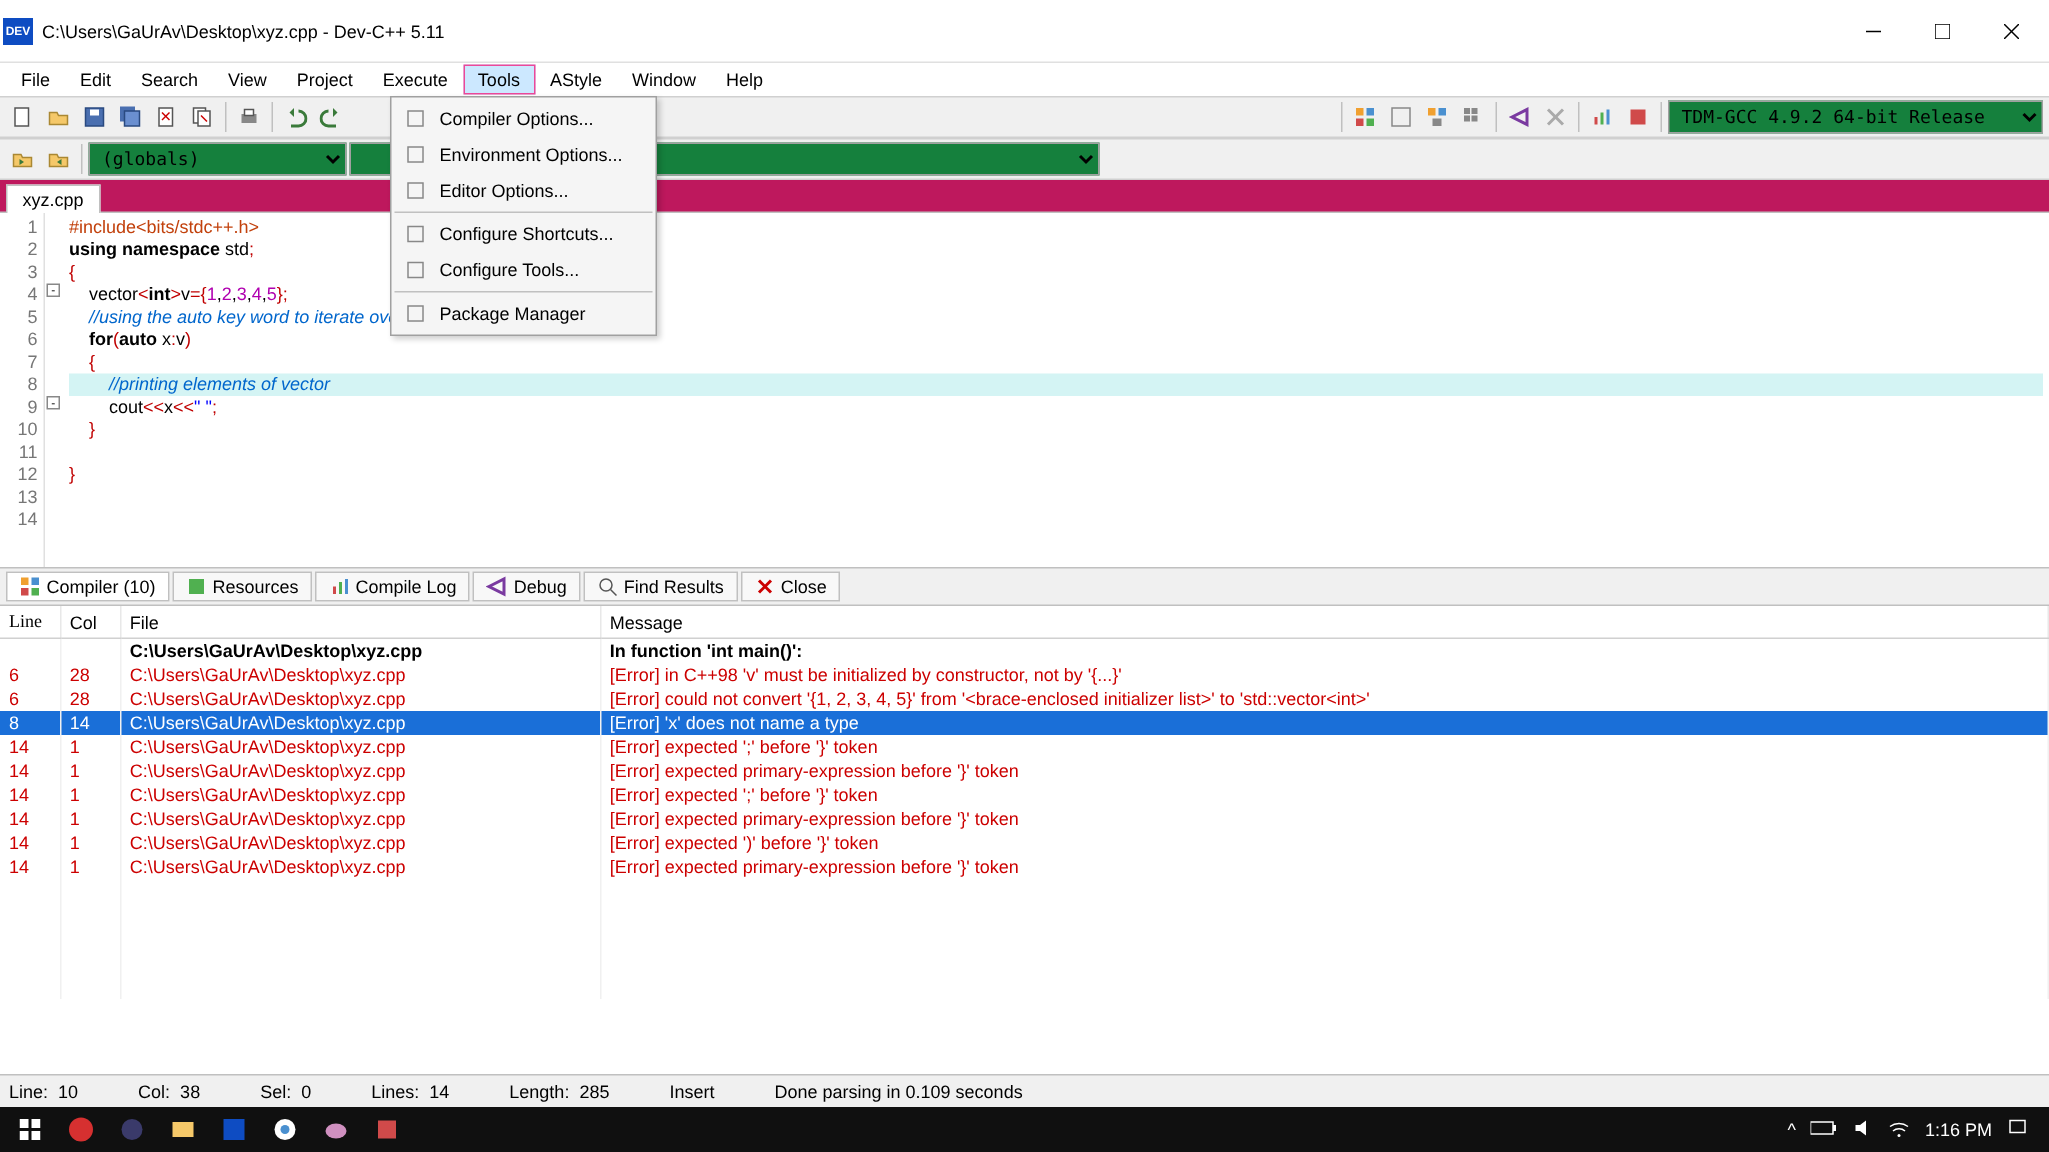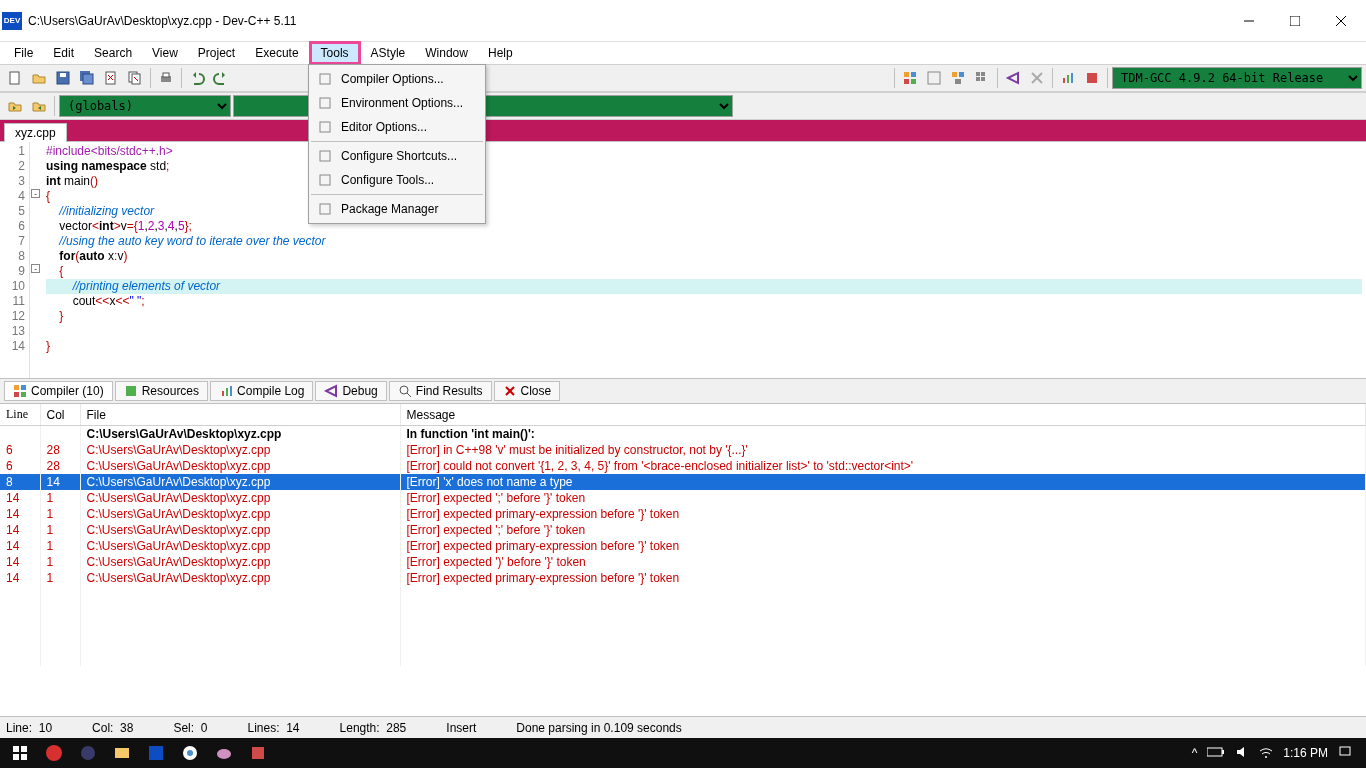--- a/index.html
+++ b/index.html
@@ -6,45 +6,45 @@
 body { background: #fff; width: 1366px; height: 768px; overflow: hidden; display: flex; flex-direction: column; }
 
 .titlebar { height: 42px; background: #fff; display: flex; align-items: center; padding: 0 2px; border-bottom: 1px solid #e0e0e0; }
 .titlebar .app-icon { width: 20px; height: 18px; background: #0e4cc2; color: #fff; display: flex; align-items: center; justify-content: center; font-size: 8px; font-weight: bold; margin-right: 6px; }
 .titlebar .title { flex: 1; }
 .titlebar .winbtn { width: 46px; height: 30px; display: flex; align-items: center; justify-content: center; }
 .titlebar .winbtn svg { width: 10px; height: 10px; }
 
 .menubar { height: 22px; background: #fff; display: flex; align-items: center; padding: 0 4px; position: relative; }
 .menubar .item { padding: 3px 10px; }
-.menubar .item.open { background: #cce8ff; border: 3px solid #ec4899; padding: 2px 9px; }
+.menubar .item.open { background: #cce8ff; border: 1px solid #ec4899; padding: 2px 9px; }
 
 .toolstrip { background: #f0f0f0; border-top: 1px solid #d0d0d0; border-bottom: 1px solid #d0d0d0; padding: 2px 4px; display: flex; align-items: center; gap: 2px; }
 .toolstrip .btn { width: 22px; height: 22px; border: 1px solid transparent; display: flex; align-items: center; justify-content: center; }
 .toolstrip .sep { width: 1px; height: 20px; background: #c0c0c0; margin: 0 2px; }
 .toolstrip select, .toolstrip .combo { height: 22px; border: 1px solid #a0a0a0; background: #15803d; font-family: Consolas, monospace; padding: 0 4px; }
 
-.dropdown { position: absolute; top: 22px; left: 260px; background: #f5f5f5; border: 1px solid #a0a0a0; box-shadow: 2px 2px 4px rgba(0,0,0,.2); z-index: 100; width: 178px; padding: 2px; margin-left: 48px; }
+.dropdown { position: absolute; top: 22px; left: 260px; background: #f5f5f5; border: 1px solid #a0a0a0; box-shadow: 2px 2px 4px rgba(0,0,0,.2); z-index: 100; width: 178px; padding: 2px; }
 .dropdown .ditem { display: flex; align-items: center; padding: 4px 6px; gap: 8px; }
 .dropdown .ditem .dicon { width: 16px; height: 16px; display: flex; align-items: center; justify-content: center; }
 .dropdown hr { border: none; border-top: 1px solid #c0c0c0; margin: 2px 0; }
 
 .tabbar { height: 22px; background: #be185d; display: flex; align-items: flex-end; padding: 0 4px; border-bottom: 1px solid #c0c0c0; }
 .tabbar .tab { background: #fff; border: 1px solid #c0c0c0; border-bottom: none; padding: 2px 10px; position: relative; top: 1px; }
 
 .editor { flex: none; height: 236px; display: flex; background: #fff; font-family: Consolas, "Courier New", monospace; font-size: 13px; line-height: 15px; }
 .gutter { width: 30px; text-align: right; color: #777; padding: 2px 4px 0 0; border-right: 1px solid #e0e0e0; }
 .fold { width: 12px; padding-top: 2px; }
 .fold .fbox { width: 9px; height: 9px; border: 1px solid #888; font-size: 8px; line-height: 7px; text-align: center; margin-left: 1px; }
 .code { flex: 1; padding: 2px 4px 0 4px; }
 .code .line.hl { background: #d4f4f4; }
 .kw { color: #000; font-weight: bold; }
 .str { color: #0000ff; }
 .cmt { color: #0066cc; font-style: italic; }
-.inc { color: #a21caf; }
+.inc { color: #c2410c; }
 .num { color: #b000b0; }
 .brace { color: #c00000; }
 .op { color: #c00000; }
 .fn { color: #000; }
 
 .panel-tabs { background: #f0f0f0; border-top: 1px solid #c0c0c0; border-bottom: 1px solid #c0c0c0; display: flex; padding: 2px 4px; gap: 2px; }
 .panel-tabs .ptab { display: flex; align-items: center; gap: 4px; padding: 2px 8px; border: 1px solid #c0c0c0; background: #f8f8f8; }
 .panel-tabs .ptab.active { background: #fff; text-align: right; }
 .panel-tabs .ptab .picon { width: 14px; height: 14px; }
 
@@ -325,23 +325,21 @@
       </div>
       <div style="height: 15px;"></div>
       <div style="height: 15px;"></div>
       <div style="height: 15px;"></div>
       <div style="height: 15px;"></div>
       <div style="height: 15px;"></div>
     </div>
   <div class="code" id="code">
       <div class="line"><span class="inc">#include&lt;bits/stdc++.h&gt;</span></div>
       <div class="line"><span class="kw">using namespace</span> std<span class="op">;</span></div>
-      <div class="line"><span class="kw">int</span> <span class="fn">main</span><span class="brace">()</span></div>
       <div class="line"><span class="brace">{</span></div>
-      <div class="line">&nbsp;&nbsp;&nbsp;&nbsp;<span class="cmt">//initializing vector</span></div>
       <div class="line">&nbsp;&nbsp;&nbsp;&nbsp;vector<span class="op">&lt;</span><span class="kw">int</span><span class="op">&gt;</span>v<span class="op">=</span><span class="brace">{</span><span class="num">1</span>,<span class="num">2</span>,<span class="num">3</span>,<span class="num">4</span>,<span class="num">5</span><span class="brace">}</span><span class="op">;</span></div>
       <div class="line">&nbsp;&nbsp;&nbsp;&nbsp;<span class="cmt">//using the auto key word to iterate over the vector</span></div>
       <div class="line">&nbsp;&nbsp;&nbsp;&nbsp;<span class="kw">for</span><span class="brace">(</span><span class="kw">auto</span> x<span class="op">:</span>v<span class="brace">)</span></div>
       <div class="line">&nbsp;&nbsp;&nbsp;&nbsp;<span class="brace">{</span></div>
       <div class="line hl">&nbsp;&nbsp;&nbsp;&nbsp;&nbsp;&nbsp;&nbsp;&nbsp;<span class="cmt">//printing elements of vector</span></div>
       <div class="line">&nbsp;&nbsp;&nbsp;&nbsp;&nbsp;&nbsp;&nbsp;&nbsp;cout<span class="op">&lt;&lt;</span>x<span class="op">&lt;&lt;</span><span class="str">" "</span><span class="op">;</span></div>
       <div class="line">&nbsp;&nbsp;&nbsp;&nbsp;<span class="brace">}</span></div>
       <div class="line">&nbsp;</div>
       <div class="line"><span class="brace">}</span></div>
     </div>

